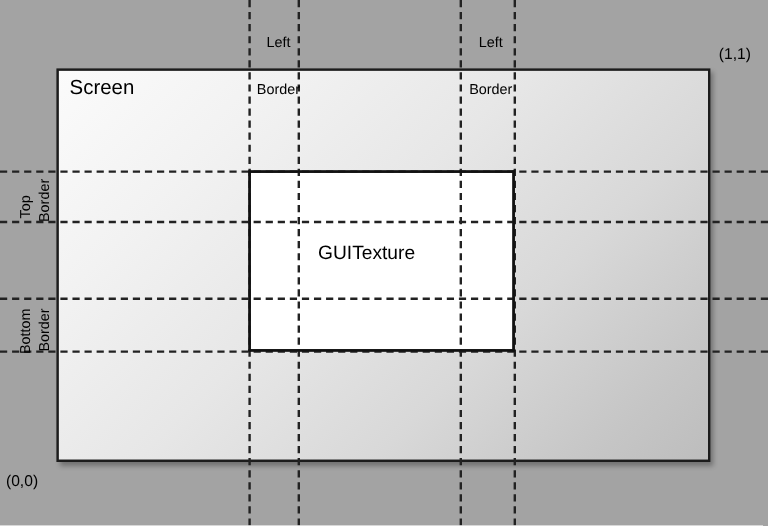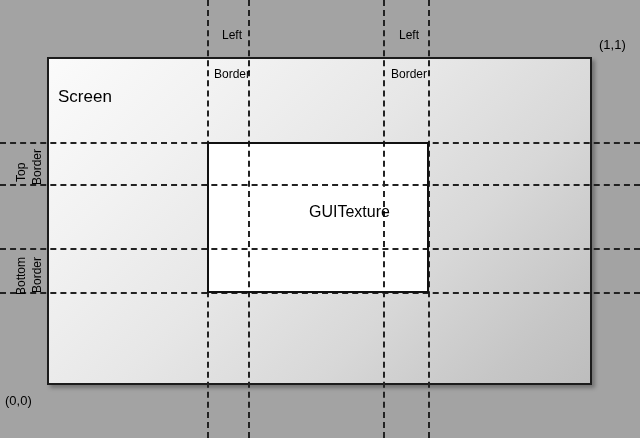--- a/index.html
+++ b/index.html
@@ -119,20 +119,20 @@
     <div>Left</div>
     <div>Border</div>
   </div>
 
   <div class="label lbl-rot" style="left:15px;top:182px;">Top</div>
   <div class="label lbl-rot" style="left:31px;top:185px;">Border</div>
 
   <div class="label lbl-rot" style="left:15px;top:295px;">Bottom</div>
   <div class="label lbl-rot" style="left:31px;top:293px;">Border</div>
 
-  <div class="label lbl-screen" style="left:58px;top:64px;margin-top:24px;">Screen</div>
+  <div class="label lbl-screen" style="left:58px;top:64px;">Screen</div>
 
-  <div class="label lbl-texture" style="left:265px;top:203px;margin-left:44px;">GUITexture</div>
+  <div class="label lbl-texture" style="left:265px;top:203px;">GUITexture</div>
 
   <div class="label lbl-corner" style="left:599px;top:38px;">(1,1)</div>
   <div class="label lbl-corner" style="left:5px;top:394px;">(0,0)</div>
 
 </div>
 
 </body></html>

